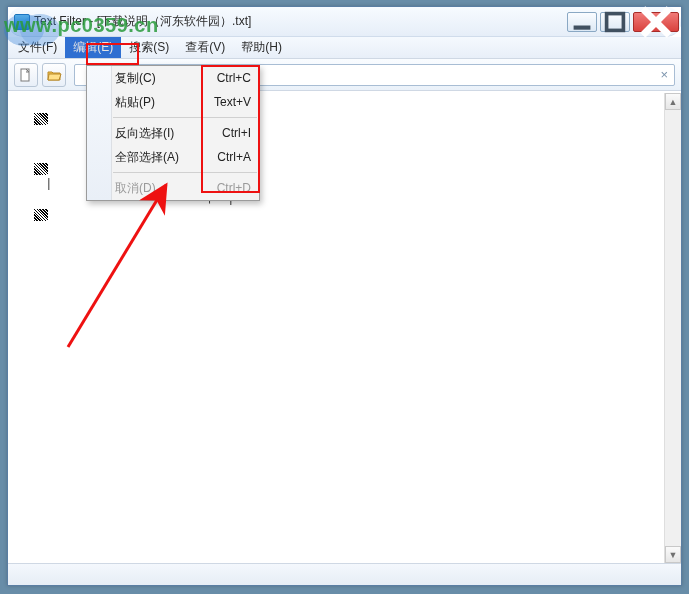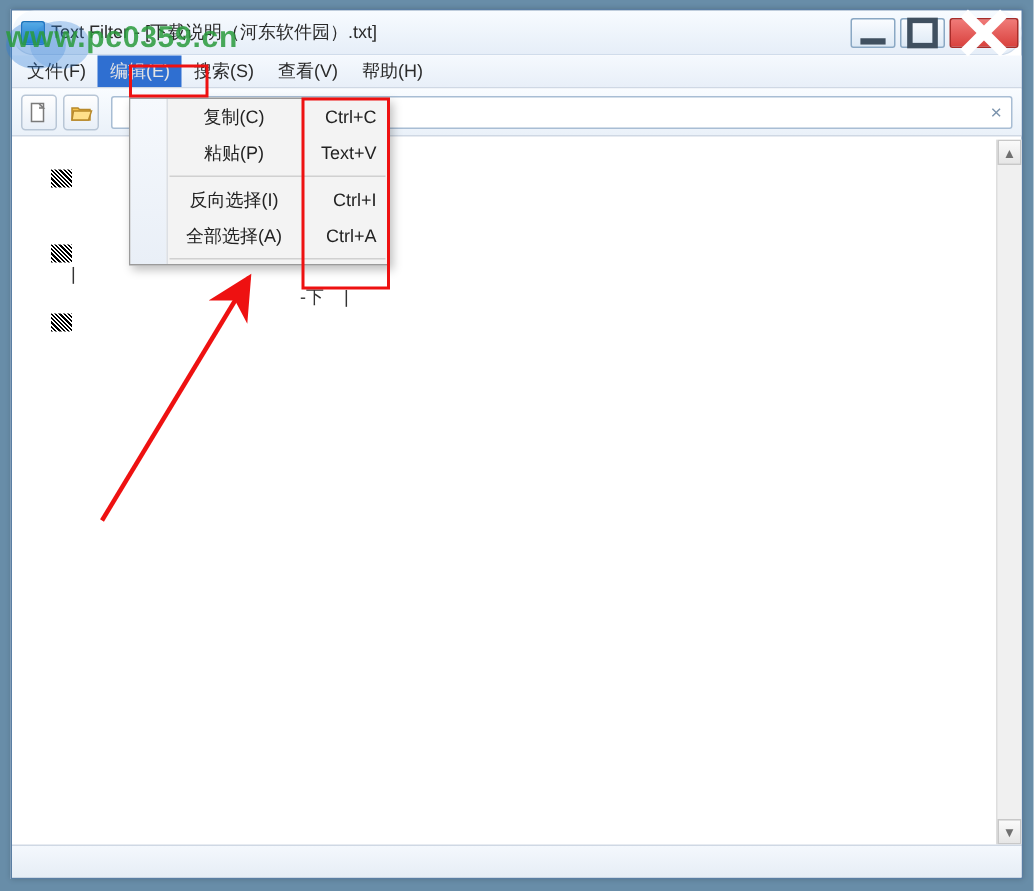--- a/index.html
+++ b/index.html
@@ -22,21 +22,21 @@
   .content { position: absolute; left:0; right:0; top: 86px; bottom: 22px; background:#fff; border-top: none; overflow:hidden; }
   .content-line { padding: 4px 6px; color:#333; white-space: pre; }
   .marker { display:inline-block; width:14px; height:12px; background: repeating-linear-gradient(45deg,#000 0 1px,#fff 1px 2px); vertical-align:middle; }
   .txt { vertical-align:middle; }
   .statusbar { position:absolute; left:0; right:0; bottom:0; height:22px; background:linear-gradient(#f4f8fd,#e6edf5); border-top:1px solid #cfd8e4; }
   
   .dropdown { position:absolute; left:78px; top:58px; width:174px; background:#f3f3f3; border:1px solid #9b9b9b; box-shadow: 2px 3px 6px rgba(0,0,0,0.25); }
   .dd-row { display:flex; align-items:center; height:24px; padding: 0 8px 0 28px; color:#222; position:relative; }
   .dd-row.disabled { color:#9a9a9a; }
   .dd-sep { height:1px; background:#d0d0d0; margin: 3px 2px 3px 26px; }
-  .dd-label { flex:1;text-align:center; }
+  .dd-label { flex:1; }
   .dd-short { width:54px; text-align:right; color:inherit; }
   .dropdown::before { content:""; position:absolute; left:0; top:0; bottom:0; width:24px; background:linear-gradient(#f6f9fd,#e9eff7); border-right:1px solid #dcdfe4; }
   
   .hl { position:absolute; border:2px solid #e11; pointer-events:none; }
   .hl1 { left:78px; top:36px; width:53px; height:22px; }
   .hl2 { left:193px; top:58px; width:59px; height:128px; }
   
   .arrow-svg { position:absolute; left:40px; top:130px; width:180px; height:220px; pointer-events:none; }
   
   .wm { position:absolute; left:4px; top:14px; color:#2a9b3c; font-size:20px; font-weight:bold; opacity:0.85; pointer-events:none; font-family: Arial, sans-serif; letter-spacing:0.5px; }
@@ -131,20 +131,24 @@
     <div class="dd-sep"></div>
     <div class="dd-row">
       <span class="dd-label">反向选择(I)</span>
       <span class="dd-short">Ctrl+I</span>
     </div>
     <div class="dd-row">
       <span class="dd-label">全部选择(A)</span>
       <span class="dd-short">Ctrl+A</span>
     </div>
     <div class="dd-sep"></div>
+    <div class="dd-row disabled">
+      <span class="dd-label">取消(D)</span>
+      <span class="dd-short">Ctrl+D</span>
+    </div>
   </div>
 
   <div class="hl hl1"></div>
   <div class="hl hl2"></div>
 
   <svg class="arrow-svg" viewBox="0 0 180 220">
     <defs>
       <marker id="ah" markerWidth="12" markerHeight="12" refX="9" refY="5" orient="auto">
         <path d="M0,0 L10,5 L0,10 L3,5 z" fill="#e11"></path>
       </marker>

